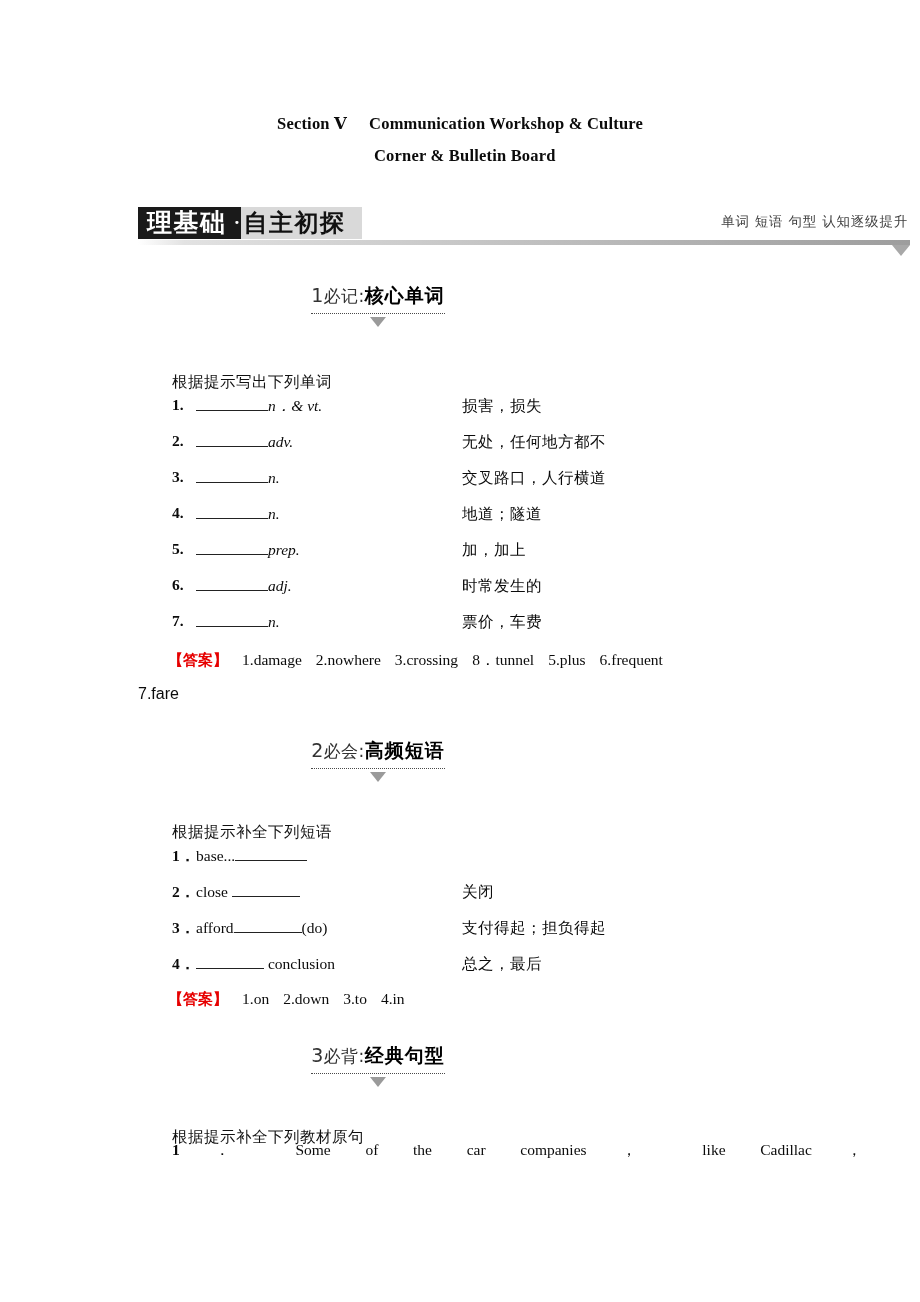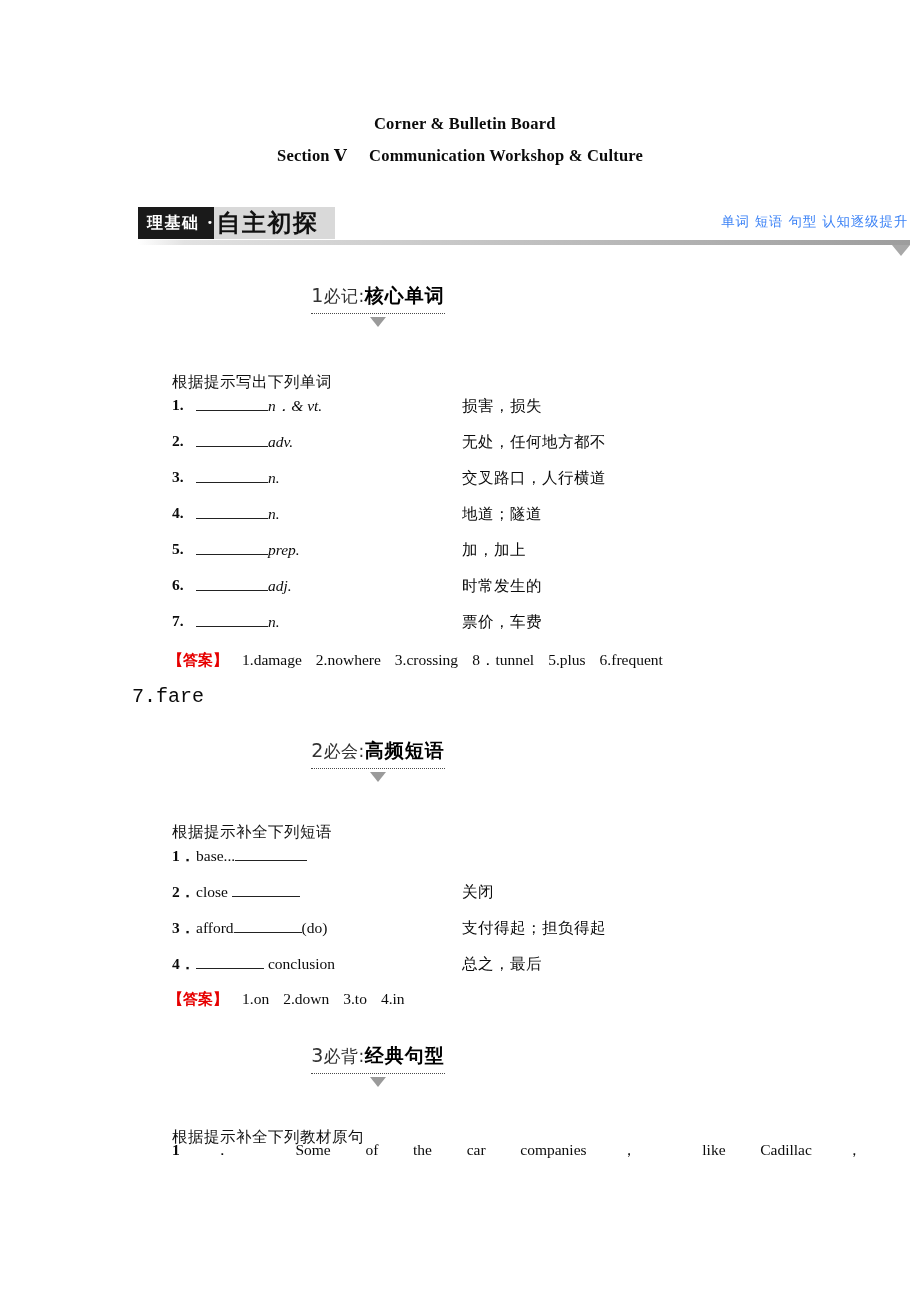--- a/index.html
+++ b/index.html
@@ -49,21 +49,21 @@
     top: 0;
     height: 32px;
     display: flex;
     align-items: stretch;
   }
   .tab-black {
     background: #1a1a1a;
     color: #ffffff;
     font-family: "DejaVu Sans", "Liberation Sans", sans-serif;
     font-weight: bold;
-    font-size: 16px;
+    font-size: 25px;
     line-height: 32px;
     padding: 0 7px 0 9px;
     letter-spacing: 1.5px;
   }
   .tab-gray {
     background: #d9d9d9;
     color: #111111;
     font-family: "DejaVu Sans", "Liberation Sans", sans-serif;
     font-weight: bold;
     font-size: 24px;
@@ -79,21 +79,21 @@
     width: 7px;
     text-align: center;
     font-weight: bold;
   }
   .banner-sub {
     position: absolute;
     right: 2px;
     top: 6px;
     font-family: "DejaVu Sans", "Liberation Sans", sans-serif;
     font-size: 13.5px;
-    color: #3b82f6;
+    color: #404040;
     letter-spacing: .8px;
     white-space: nowrap;
   }
   .banner-rule {
     position: absolute;
     left: 0;
     top: 33px;
     width: 772px;
     height: 5px;
     background: linear-gradient(to right, #ffffff 0%, #e2e2e2 6%, #bdbdbd 55%, #9d9d9d 100%);
@@ -218,43 +218,43 @@
     font-family: "DejaVu Sans", "Liberation Sans", sans-serif;
     font-weight: bold;
     font-size: 15px;
     margin-left: 28px;
     margin-right: 14px;
     letter-spacing: 0px;
   }
   .ans-items span { margin-right: 14px; white-space: nowrap; }
   .ans-cont {
     position: absolute;
-    left: 132px;
-    font-family: Liberation Mono, monospace;
-    font-size: 20px;
+    left: 138px;
+    font-family: Liberation Sans, sans-serif;
+    font-size: 16px;
   }
 
   
   .sent-row {
     position: absolute;
     left: 172px;
     width: 690px;
     font-family: "Liberation Serif", "DejaVu Serif", serif;
     font-size: 15.5px;
     text-align: justify;
     text-align-last: justify;
   }
   .sent-row .s-num { font-weight: bold; }
 </style>
 </head>
 <body>
 
 <div class="page-title">
+  <div class="ttl-line l1"><span class="ttl-sec">Section Ⅴ</span><span>Communication Workshop &amp; Culture</span></div>
   <div class="ttl-line l2">Corner &amp; Bulletin Board</div>
-  <div class="ttl-line l1"><span class="ttl-sec">Section Ⅴ</span><span>Communication Workshop &amp; Culture</span></div>
 </div>
 
 <div class="banner">
   <div class="banner-tabs">
     <div class="tab-black">理基础</div>
     <div class="tab-dot">·</div>
     <div class="tab-gray">自主初探</div>
   </div>
   <div class="banner-sub">单词 短语 句型 认知逐级提升</div>
   <div class="banner-rule"></div>

